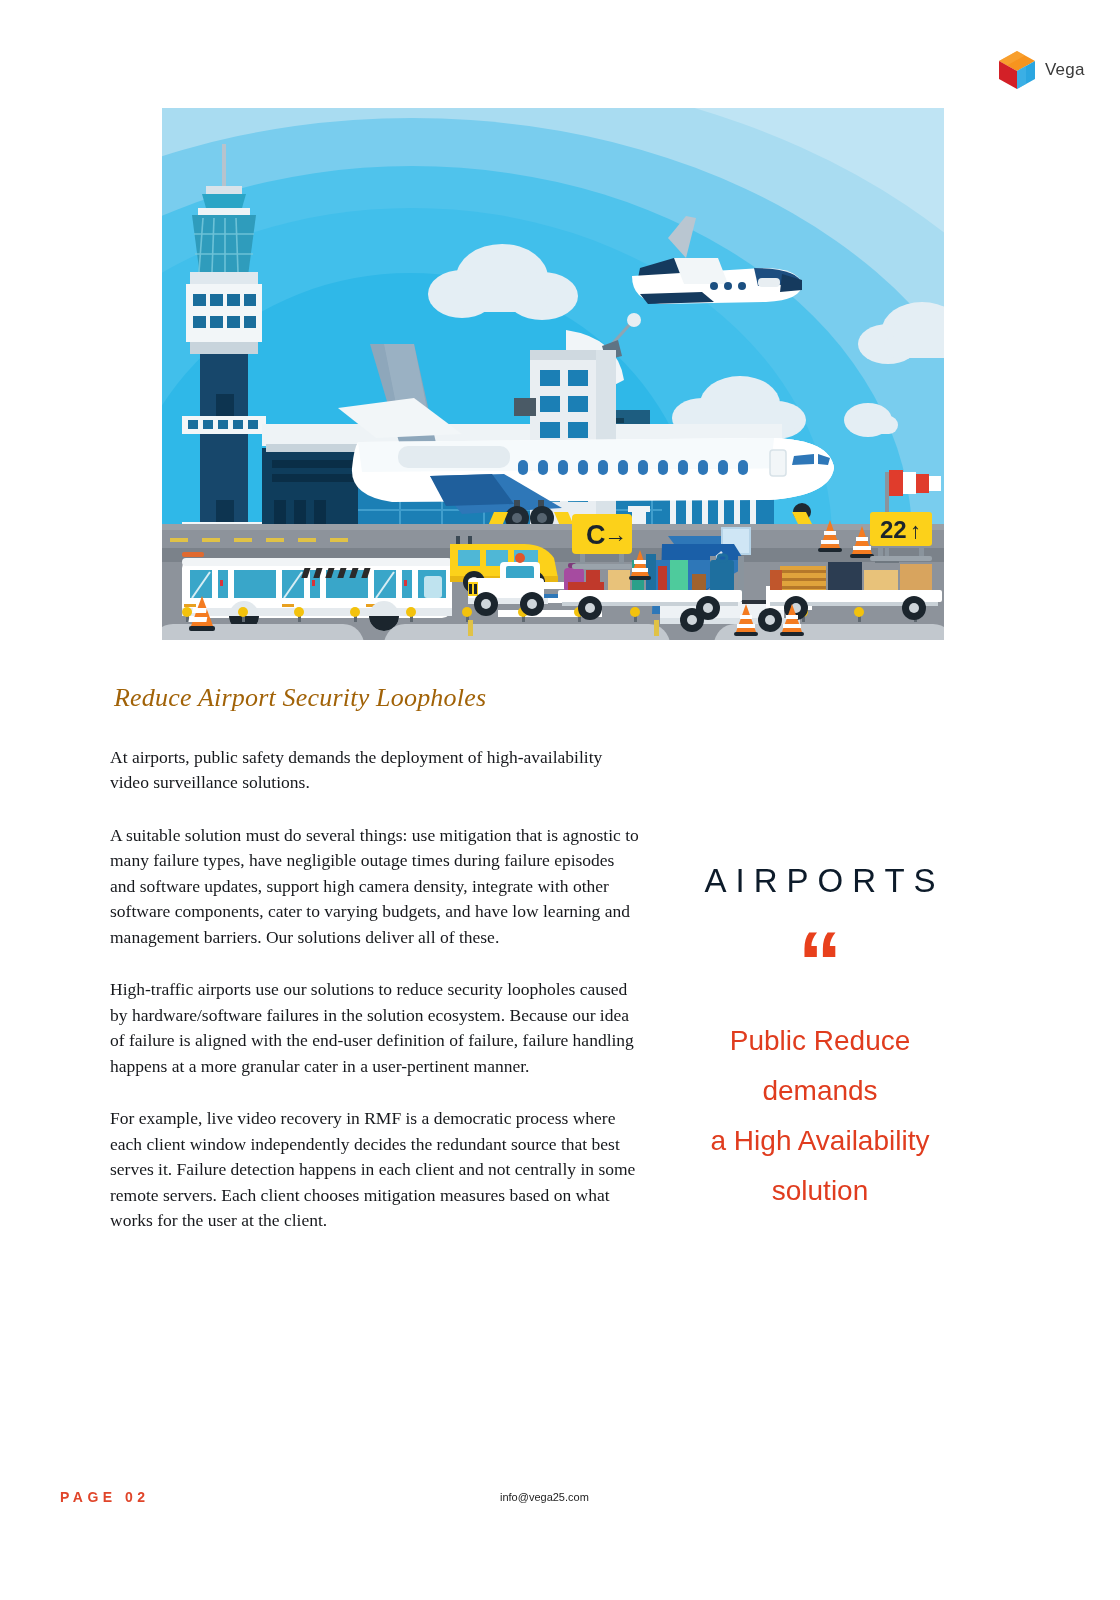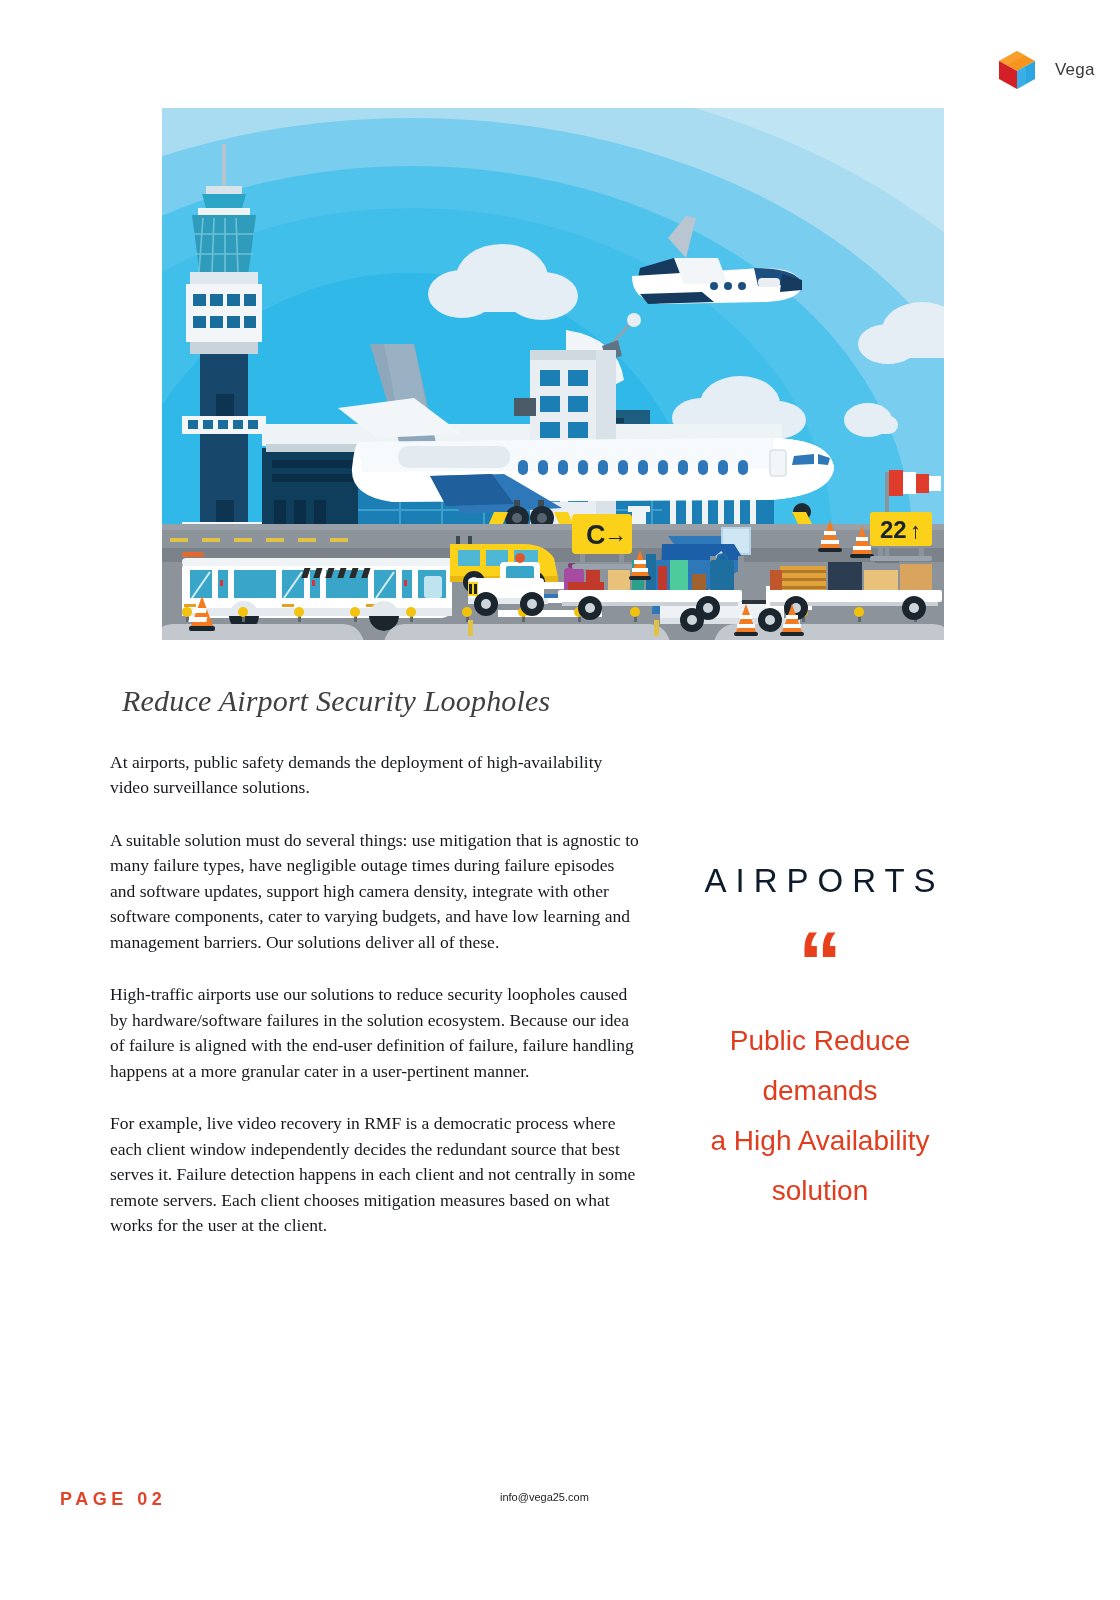--- a/index.html
+++ b/index.html
@@ -15,21 +15,21 @@
     overflow: hidden;
   }
 
   
   .brand {
     position: absolute;
     top: 48px;
     left: 995px;
     display: flex;
     align-items: center;
-    gap: 16px;
+    gap: 6px;
   }
   .brand-cube { width: 44px; height: 44px; display:block; }
   .brand-name {
     font-family: "Liberation Sans", sans-serif;
     font-size: 17px;
     color: #3a3a3a;
     letter-spacing: 0.2px;
   }
 
   
@@ -47,24 +47,24 @@
   .article {
     position: absolute;
     left: 110px;
     top: 682px;
     width: 530px;
   }
   .article-heading {
     font-family: "Liberation Serif", serif;
     font-style: italic;
     font-weight: 400;
-    font-size: 30px;
+    font-size: 26px;
     line-height: 1.25;
-    color: #404040;
-    margin: 0 0 30px 12px;
+    color: #a16207;
+    margin: 0 0 30px 4px;
     letter-spacing: 0.2px;
   }
   .para {
     font-family: "Liberation Serif", serif;
     font-size: 17.5px;
     line-height: 25.5px;
     color: #16181c;
     margin: 0 0 27px 0;
   }
   .para:last-child { margin-bottom: 14px; }
@@ -105,21 +105,21 @@
     margin: 0;
   }
   .quote-line { display: block; }
 
   
   .footer-page {
     position: absolute;
     left: 60px;
     top: 1489px;
     font-family: "Liberation Sans", sans-serif;
-    font-size: 18px;
+    font-size: 14px;
     font-weight: 700;
     letter-spacing: 4.5px;
     color: #e0452a;
   }
   .footer-mail {
     position: absolute;
     left: 500px;
     top: 1491px;
     font-family: "Liberation Sans", sans-serif;
     font-size: 11px;

